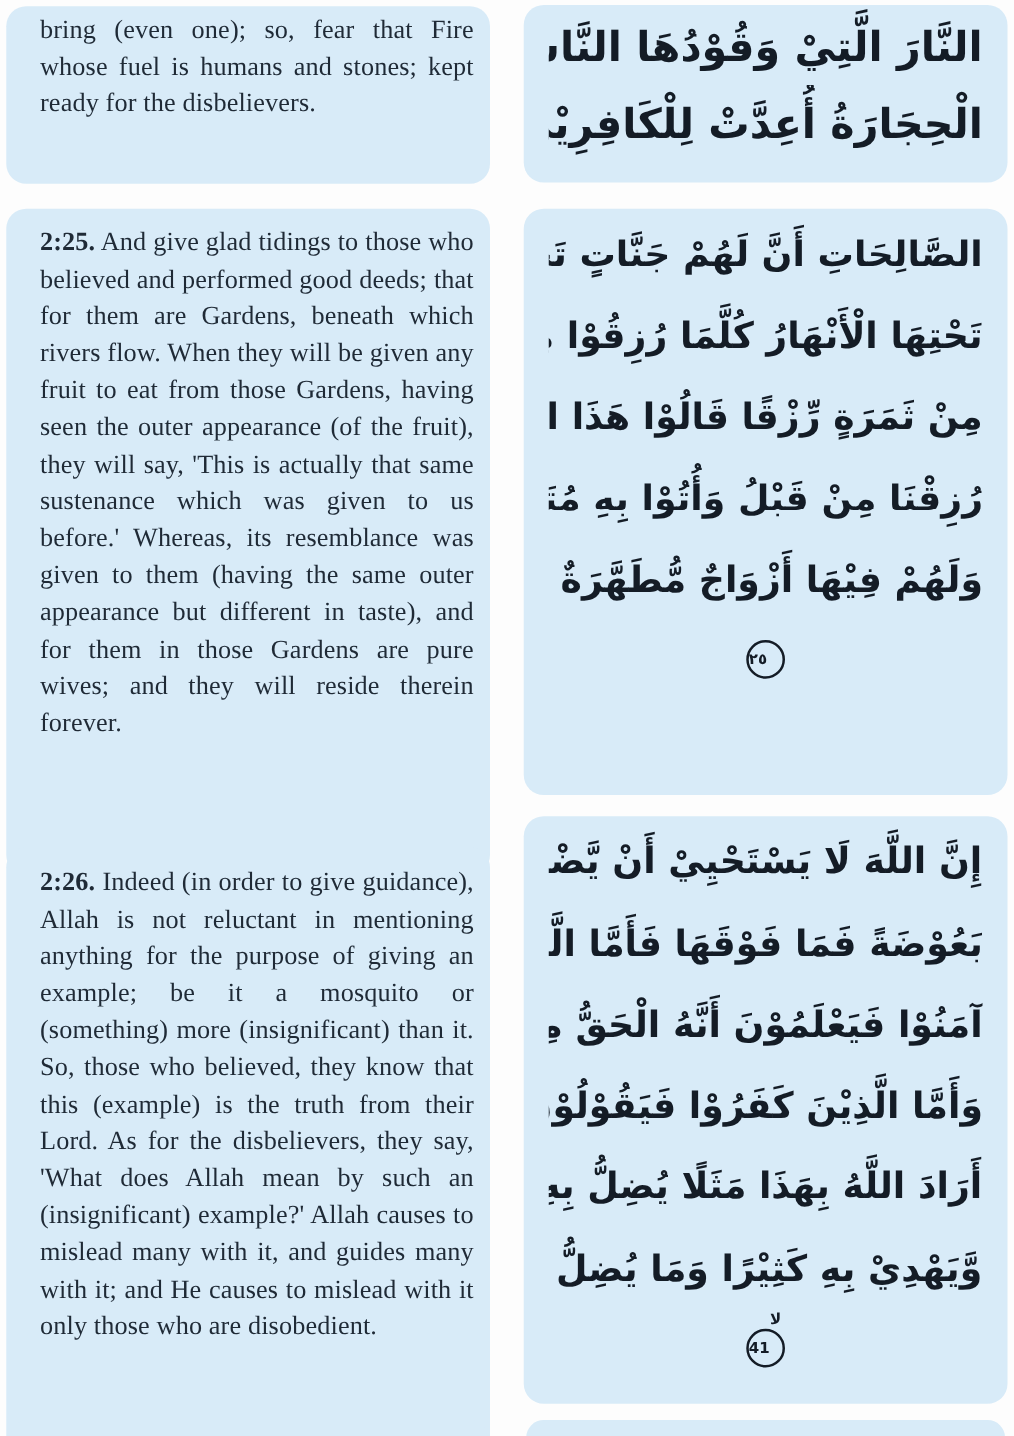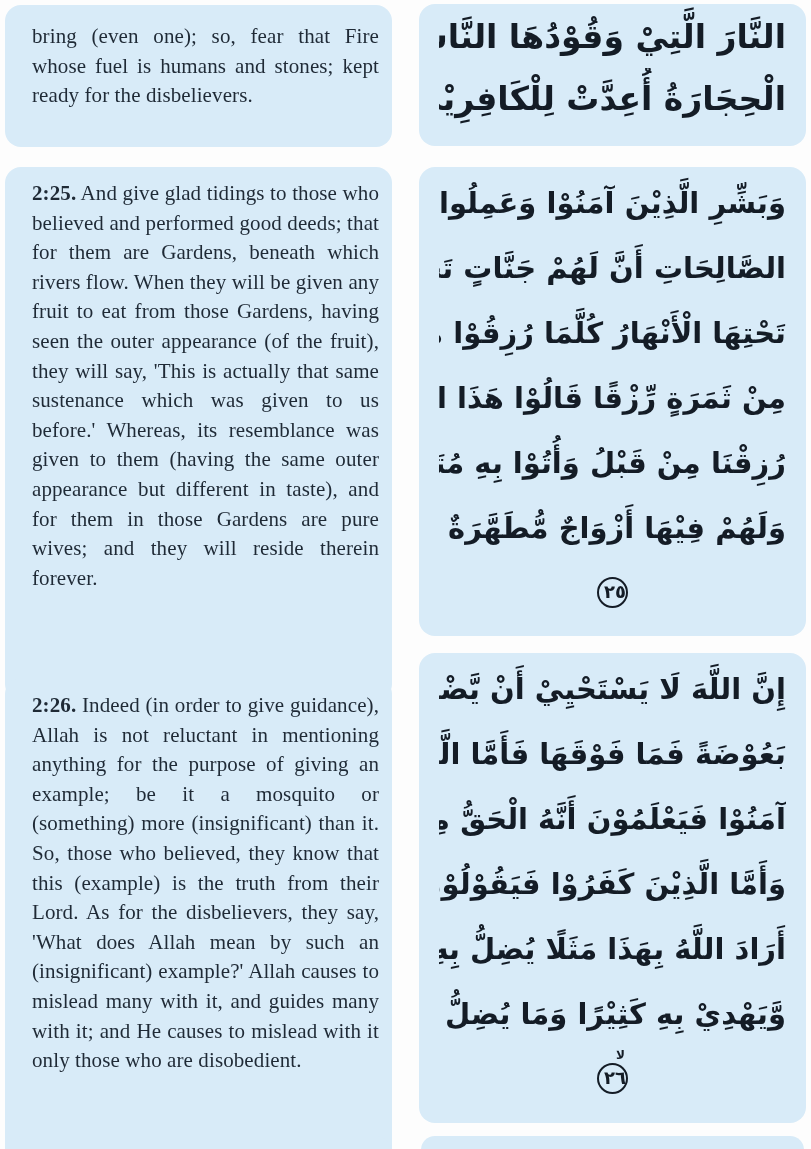--- a/index.html
+++ b/index.html
@@ -16,21 +16,21 @@
     border-radius:16px;
     box-sizing:border-box;
     color:#1f2a36;
   }
   
   .en{
     font-family:"Liberation Serif", serif;
     font-size:21px;
     line-height:29.6px;
     text-align:justify;
-    padding:17px 13px 0 27px;
+    padding:4px 13px 0 27px;
     letter-spacing:0.1px;
   }
   .en p{margin:0;}
   .en b{font-weight:bold;}
   
   .ar{
     direction:rtl;
     font-family:"DejaVu Sans", sans-serif;
     font-weight:bold;
     color:#141c26;
@@ -49,21 +49,21 @@
     display:inline-block;
     position:relative;
     width:27px;height:27px;
     border:2.5px solid #141c26;
     border-radius:50%;
     vertical-align:-5px;
     margin:0 9px;
   }
   .vm-num{
     position:absolute;left:0;right:0;top:0;bottom:0;
-    font-size:18px;line-height:26px;text-align:right;
+    font-size:12px;line-height:26px;text-align:left;
     font-weight:bold;
   }
   .vm-note{
     position:absolute;top:-16px;right:1px;
     font-size:12px;line-height:12px;text-align:right;
   }
   
   .b-en-1{left:5px;  top:5px;   width:387px;height:142px;}
   .b-ar-1{left:419px;top:4px;   width:387px;height:142px;}
   .b-en-2{left:5px;  top:167px; width:387px;height:533px;padding-top:12px;}
@@ -85,36 +85,35 @@
 </div>
 <div class="box ar ar-1 b-ar-1">
     <div class="ar-line just"><span>النَّارَ الَّتِيْ وَقُوْدُهَا النَّاسُ وَ</span></div>
     <div class="ar-line right"><span>الْحِجَارَةُ أُعِدَّتْ لِلْكَافِرِيْنَ</span></div>
   </div>
 
 <div class="box en b-en-2">
   <p><b>2:25.</b> <span>And give glad tidings to those who believed and performed good deeds; that for them are Gardens, beneath which rivers flow. When they will be given any fruit to eat from those Gardens, having seen the outer appearance (of the fruit), they will say, 'This is actually that same sustenance which was given to us before.' Whereas, its resemblance was given to them (having the same outer appearance but different in taste), and for them in those Gardens are pure wives; and they will reside therein forever.</span></p>
 </div>
 <div class="box ar ar-2 b-ar-2">
-    <div class="ar-line just"><span>وَبَشِّرِ الَّذِيْنَ آمَنُوْا وَعَمِلُوا</span></div>
     <div class="ar-line just"><span>الصَّالِحَاتِ أَنَّ لَهُمْ جَنَّاتٍ تَجْرِيْ مِنْ</span></div>
     <div class="ar-line just"><span>تَحْتِهَا الْأَنْهَارُ كُلَّمَا رُزِقُوْا مِنْهَا</span></div>
     <div class="ar-line just"><span>مِنْ ثَمَرَةٍ رِّزْقًا قَالُوْا هَذَا الَّذِيْ</span></div>
     <div class="ar-line just"><span>رُزِقْنَا مِنْ قَبْلُ وَأُتُوْا بِهِ مُتَشَابِهًا</span></div>
     <div class="ar-line just"><span>وَلَهُمْ فِيْهَا أَزْوَاجٌ مُّطَهَّرَةٌ وَّهُمْ</span></div>
     <div class="ar-line center"><span class="vm"><span class="vm-num">٢٥</span></span></div>
   </div>
 
 <div class="box en b-en-3">
   <p><b>2:26.</b> <span>Indeed (in order to give guidance), Allah is not reluctant in mentioning anything for the purpose of giving an example; be it a mosquito or (something) more (insignificant) than it. So, those who believed, they know that this (example) is the truth from their Lord. As for the disbelievers, they say, 'What does Allah mean by such an (insignificant) example?' Allah causes to mislead many with it, and guides many with it; and He causes to mislead with it only those who are disobedient.</span></p>
 </div>
 <div class="box ar ar-3 b-ar-3">
     <div class="ar-line just"><span>إِنَّ اللَّهَ لَا يَسْتَحْيِيْ أَنْ يَّضْرِبَ مَثَلًا مَّا</span></div>
     <div class="ar-line just"><span>بَعُوْضَةً فَمَا فَوْقَهَا فَأَمَّا الَّذِيْنَ</span></div>
     <div class="ar-line just"><span>آمَنُوْا فَيَعْلَمُوْنَ أَنَّهُ الْحَقُّ مِنْ رَّبِّهِمْ</span></div>
     <div class="ar-line just"><span>وَأَمَّا الَّذِيْنَ كَفَرُوْا فَيَقُوْلُوْنَ مَاذَا</span></div>
     <div class="ar-line just"><span>أَرَادَ اللَّهُ بِهَذَا مَثَلًا يُضِلُّ بِهِ كَثِيْرًا</span></div>
     <div class="ar-line just"><span>وَّيَهْدِيْ بِهِ كَثِيْرًا وَمَا يُضِلُّ بِهِ إِلَّا</span></div>
-    <div class="ar-line center"><span class="vm"><span class="vm-num">٢٦</span><span class="vm-note">لا</span></span></div>
+    <div class="ar-line center"><span class="vm"><span class="vm-num">41</span><span class="vm-note">لا</span></span></div>
   </div>
 
 <div class="stub stub-left"></div>
 <div class="stub stub-right"></div>
 
 </body></html>

